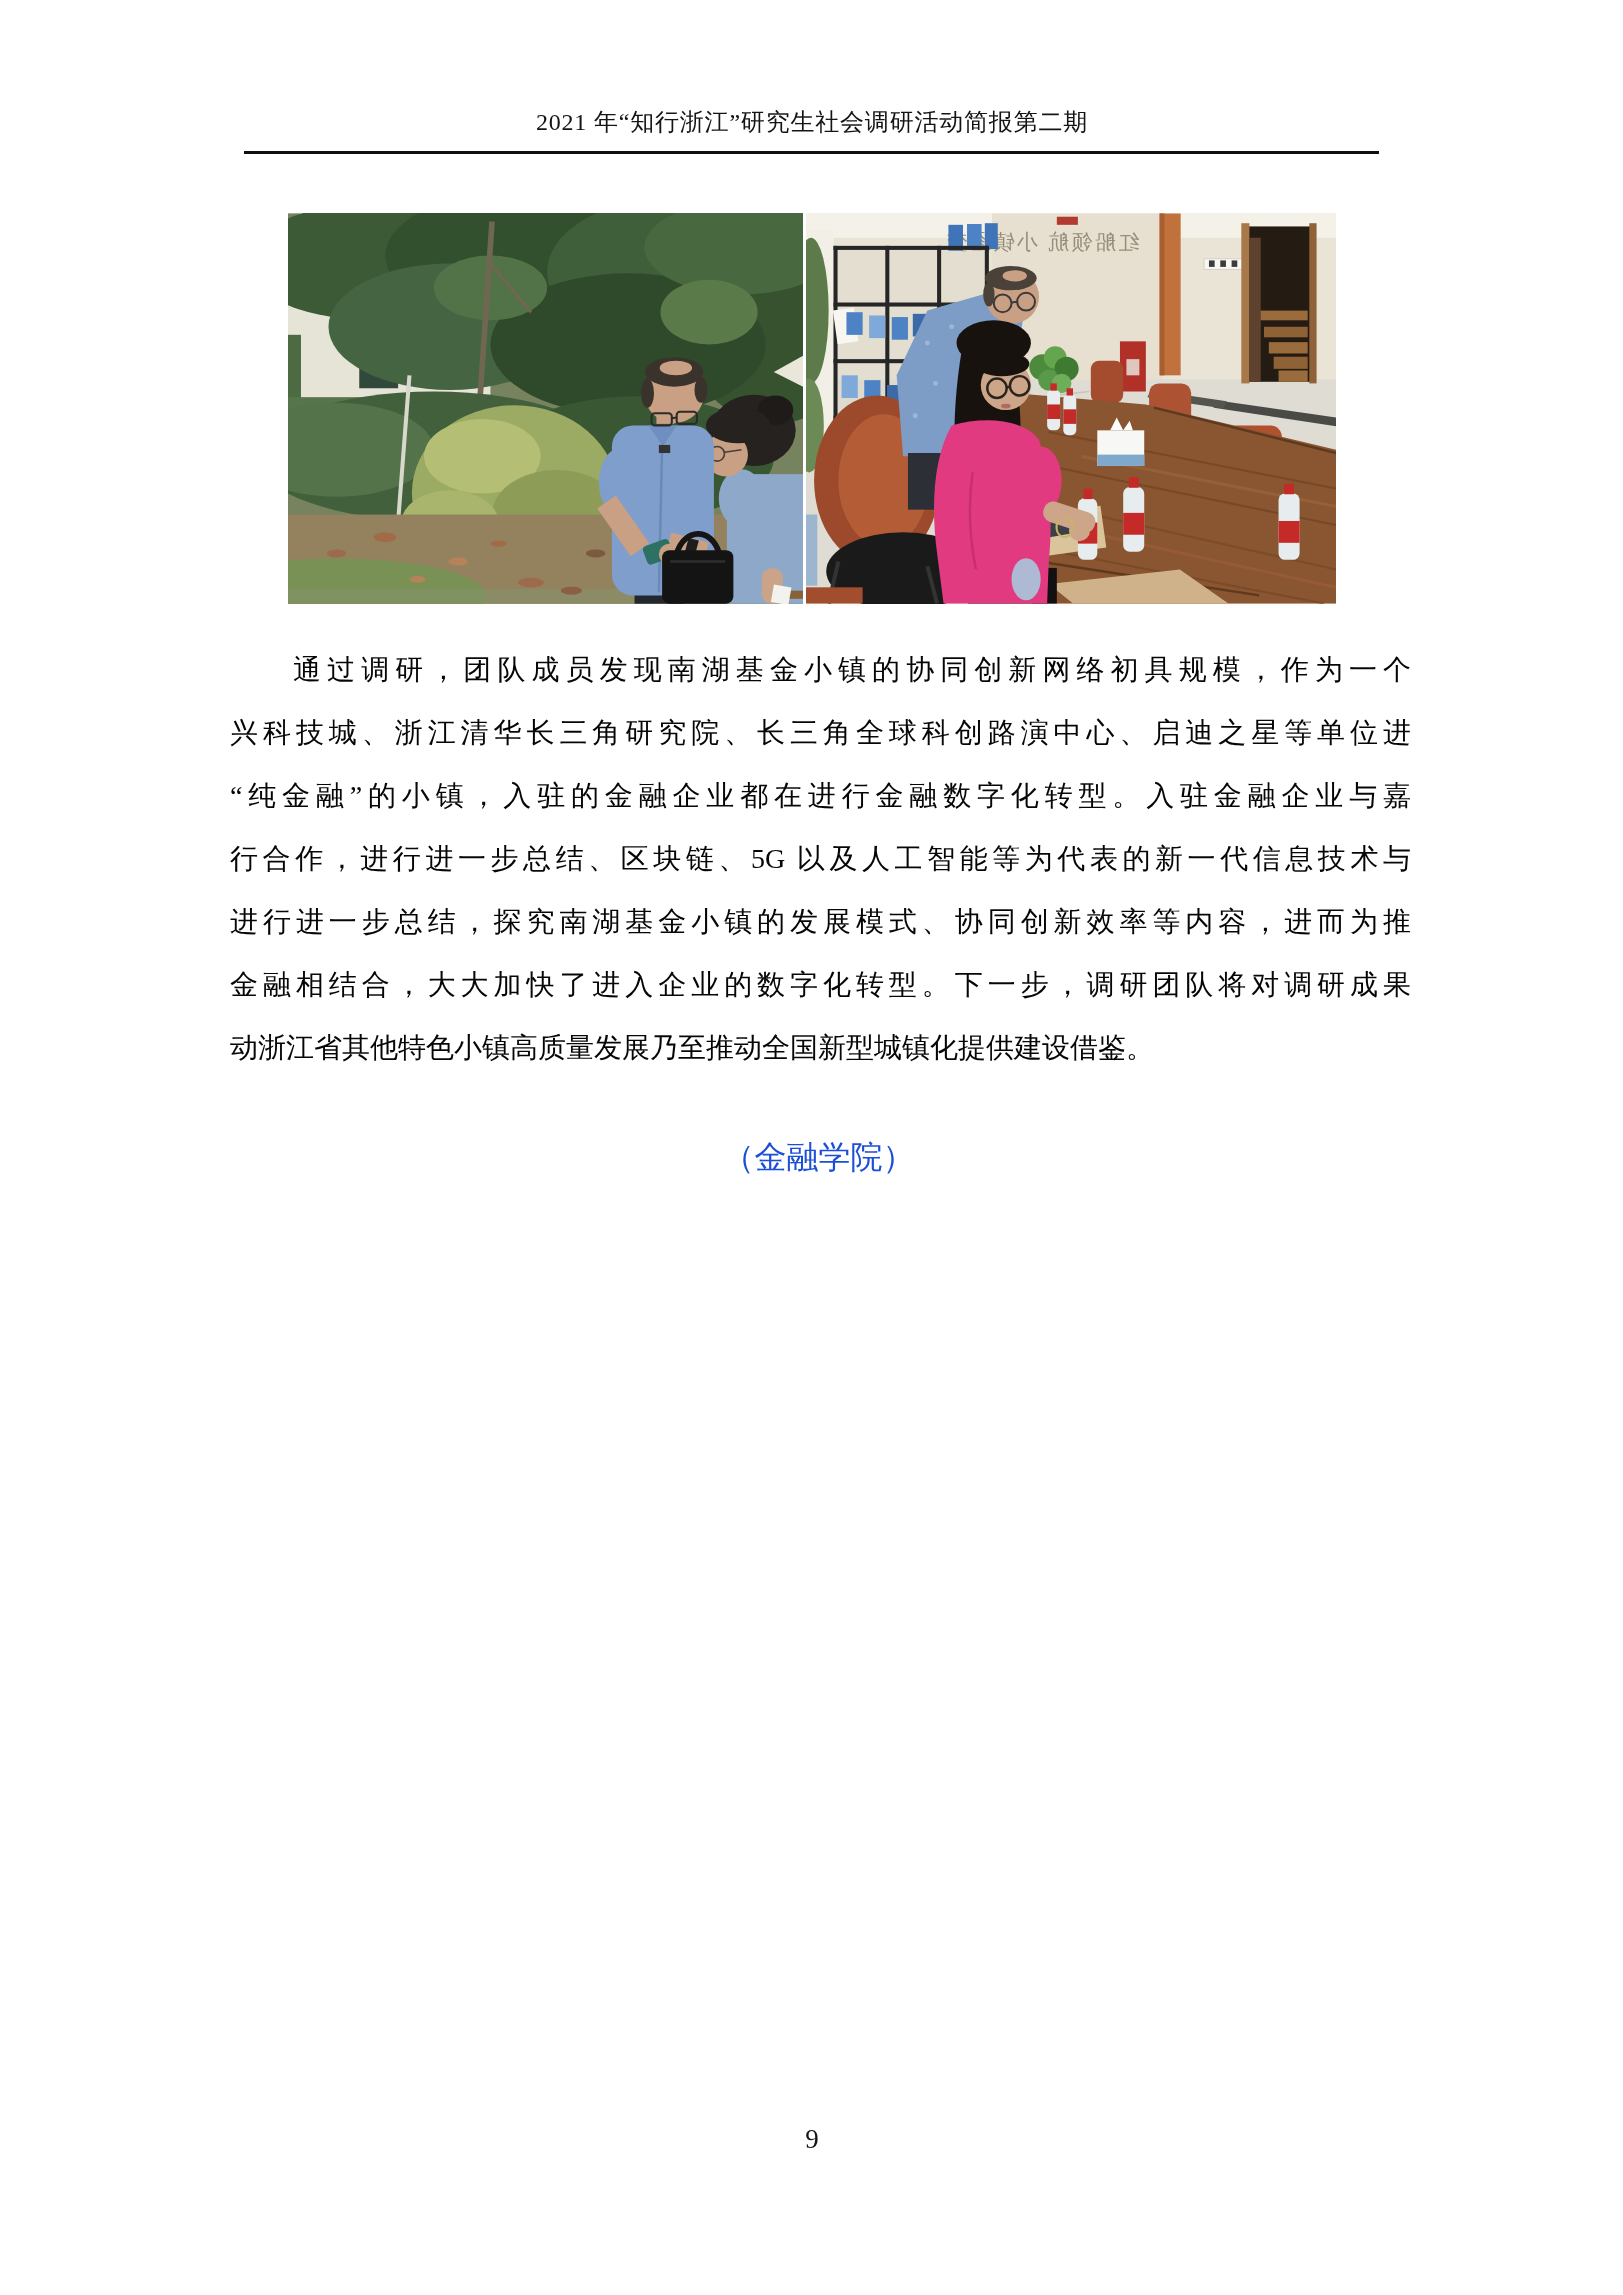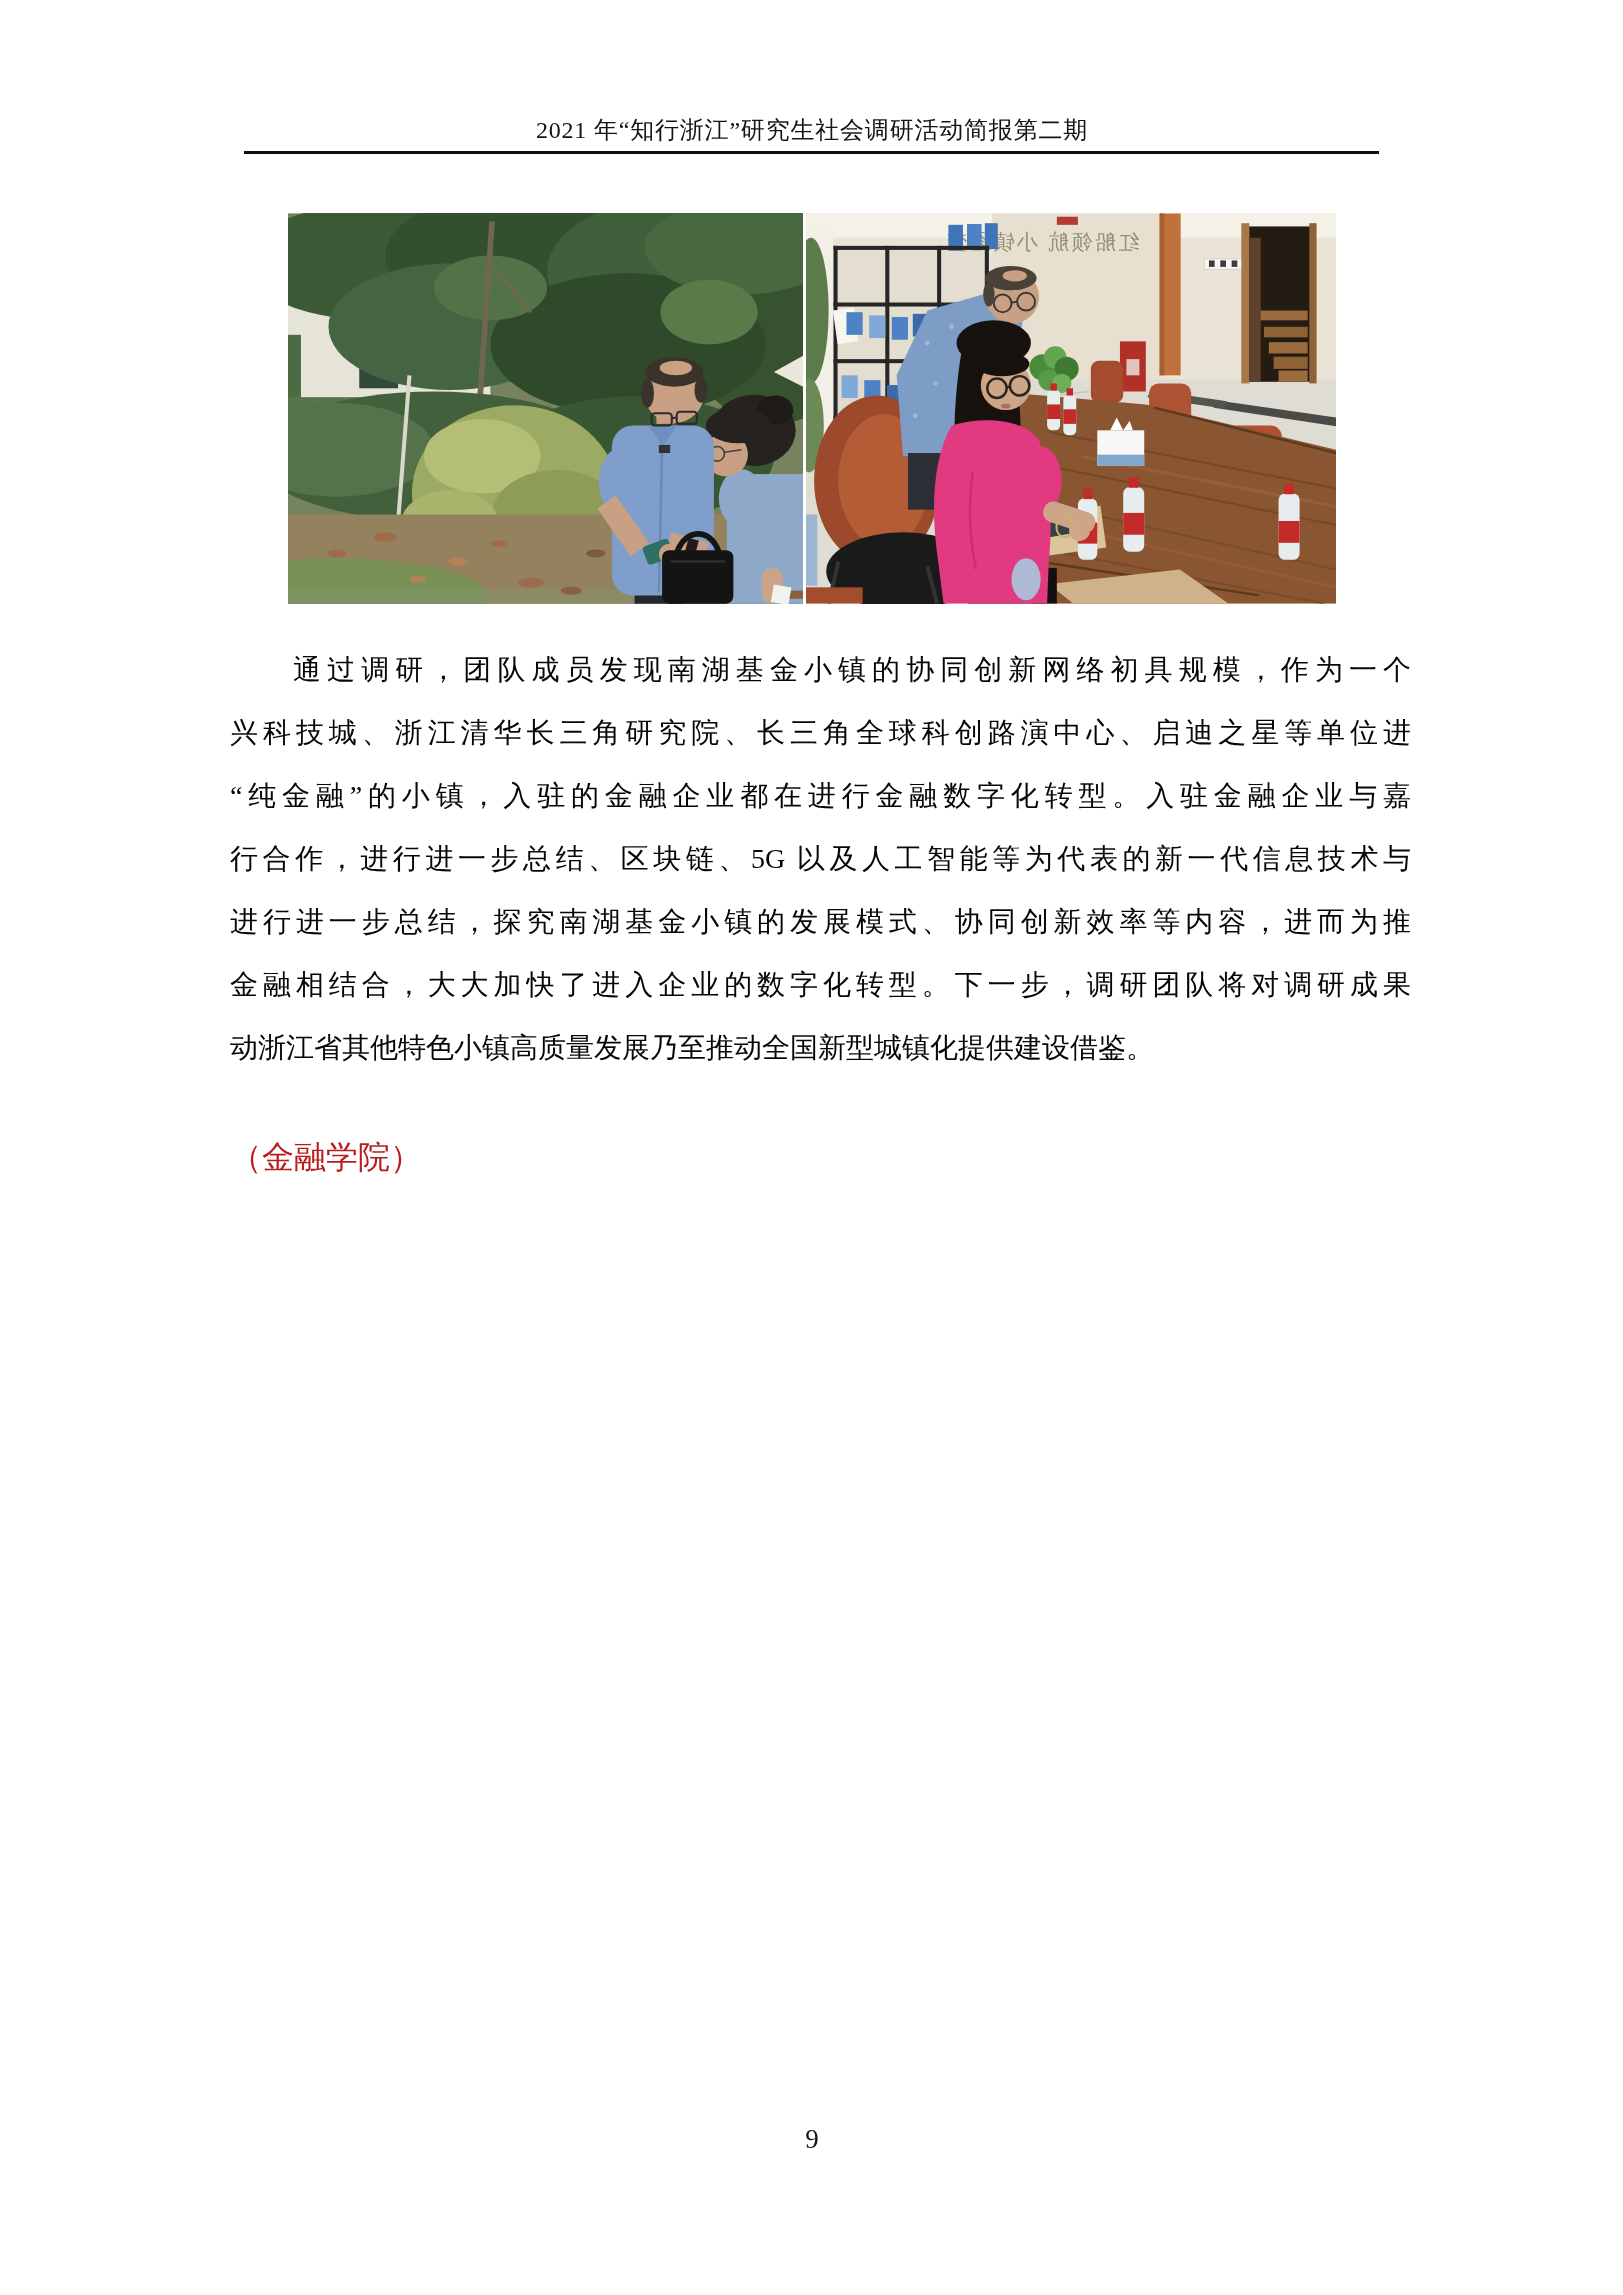--- a/index.html
+++ b/index.html
@@ -11,21 +11,20 @@
     color:#0a0a0a;
     overflow:hidden;
   }
   .header-title{
     position:absolute;left:0;right:0;top:106px;
     text-align:center;
     font-size:24px;
     letter-spacing:0.8px;
     color:#141414;
     white-space:pre;
-    margin-top:8px;
   }
   .header-rule{
     position:absolute;left:244px;top:151px;
     width:1135px;height:3.2px;
     background:#101010;
   }
   .photos{
     position:absolute;left:288px;top:213px;
     display:flex;gap:3.2px;
   }
@@ -38,21 +37,21 @@
   .line{
     text-align:justify;
     text-align-last:justify;
     text-justify:inter-ideograph;
     height:63px;white-space:nowrap;
   }
   .line.first{ text-indent:63px; }
   .line.last{ text-align-last:auto; white-space:normal; }
   .attribution{
     position:absolute;left:230px;top:1137px;width:1177px;
-    text-align:left;font-size:32px;line-height:41px;color:#b91c1c;
+    text-align:center;font-size:32px;line-height:41px;color:#1d4ed8;
   }
   .page-number{
     position:absolute;left:0;right:0;top:2124px;
     text-align:center;font-size:27px;color:#141414;
   }
   svg text{ font-family:"Liberation Serif","DejaVu Serif",serif; }
 </style>
 </head>
 <body>
 

